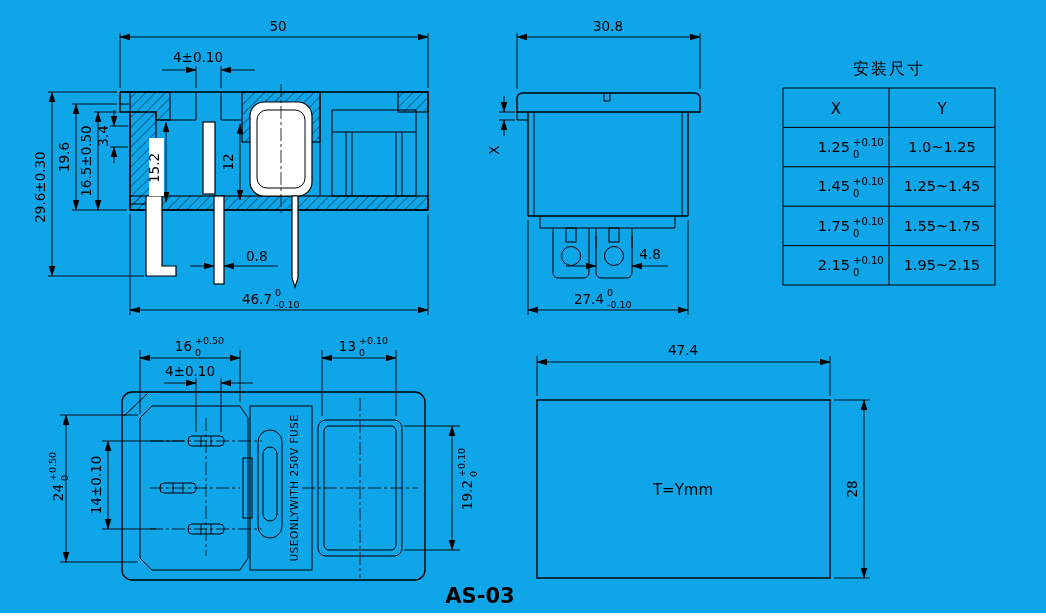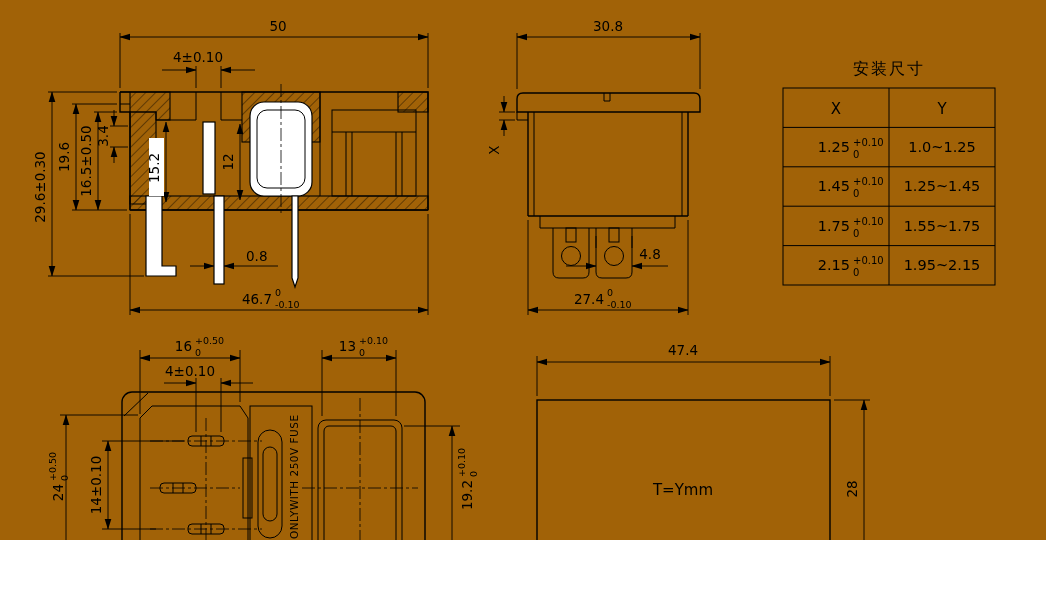--- a/index.html
+++ b/index.html
@@ -1,16 +1,16 @@
 <!DOCTYPE html>
 <html><head>
 <meta charset="utf-8">
 <style>
   html,body { margin:0; padding:0; background:#fff; }
-  #canvas { position:relative; width:1046px; height:540px; background:#a16207; overflow:hidden; }
+  #canvas { position:relative; width:1046px; height:613px; background:#0ea5e9; overflow:hidden; }
   svg text { font-family:"DejaVu Sans","Liberation Sans",sans-serif; fill:#000; }
   .o  { fill:none; stroke:#000; stroke-width:1.4; }   
   .t  { fill:none; stroke:#000; stroke-width:1; }     
   .d  { fill:none; stroke:#000; stroke-width:0.9; }   
   .cl { fill:none; stroke:#000; stroke-width:0.8; stroke-dasharray:13 3 3 3; } 
   .h  { fill:url(#hatch); stroke:#000; stroke-width:1.1; }
   .wh { fill:#fff; stroke:#000; stroke-width:1.2; }
   .dim  { font-size:13.5px; }
   .tol  { font-size:9.5px; }
   .tbl  { font-size:14.5px; }

